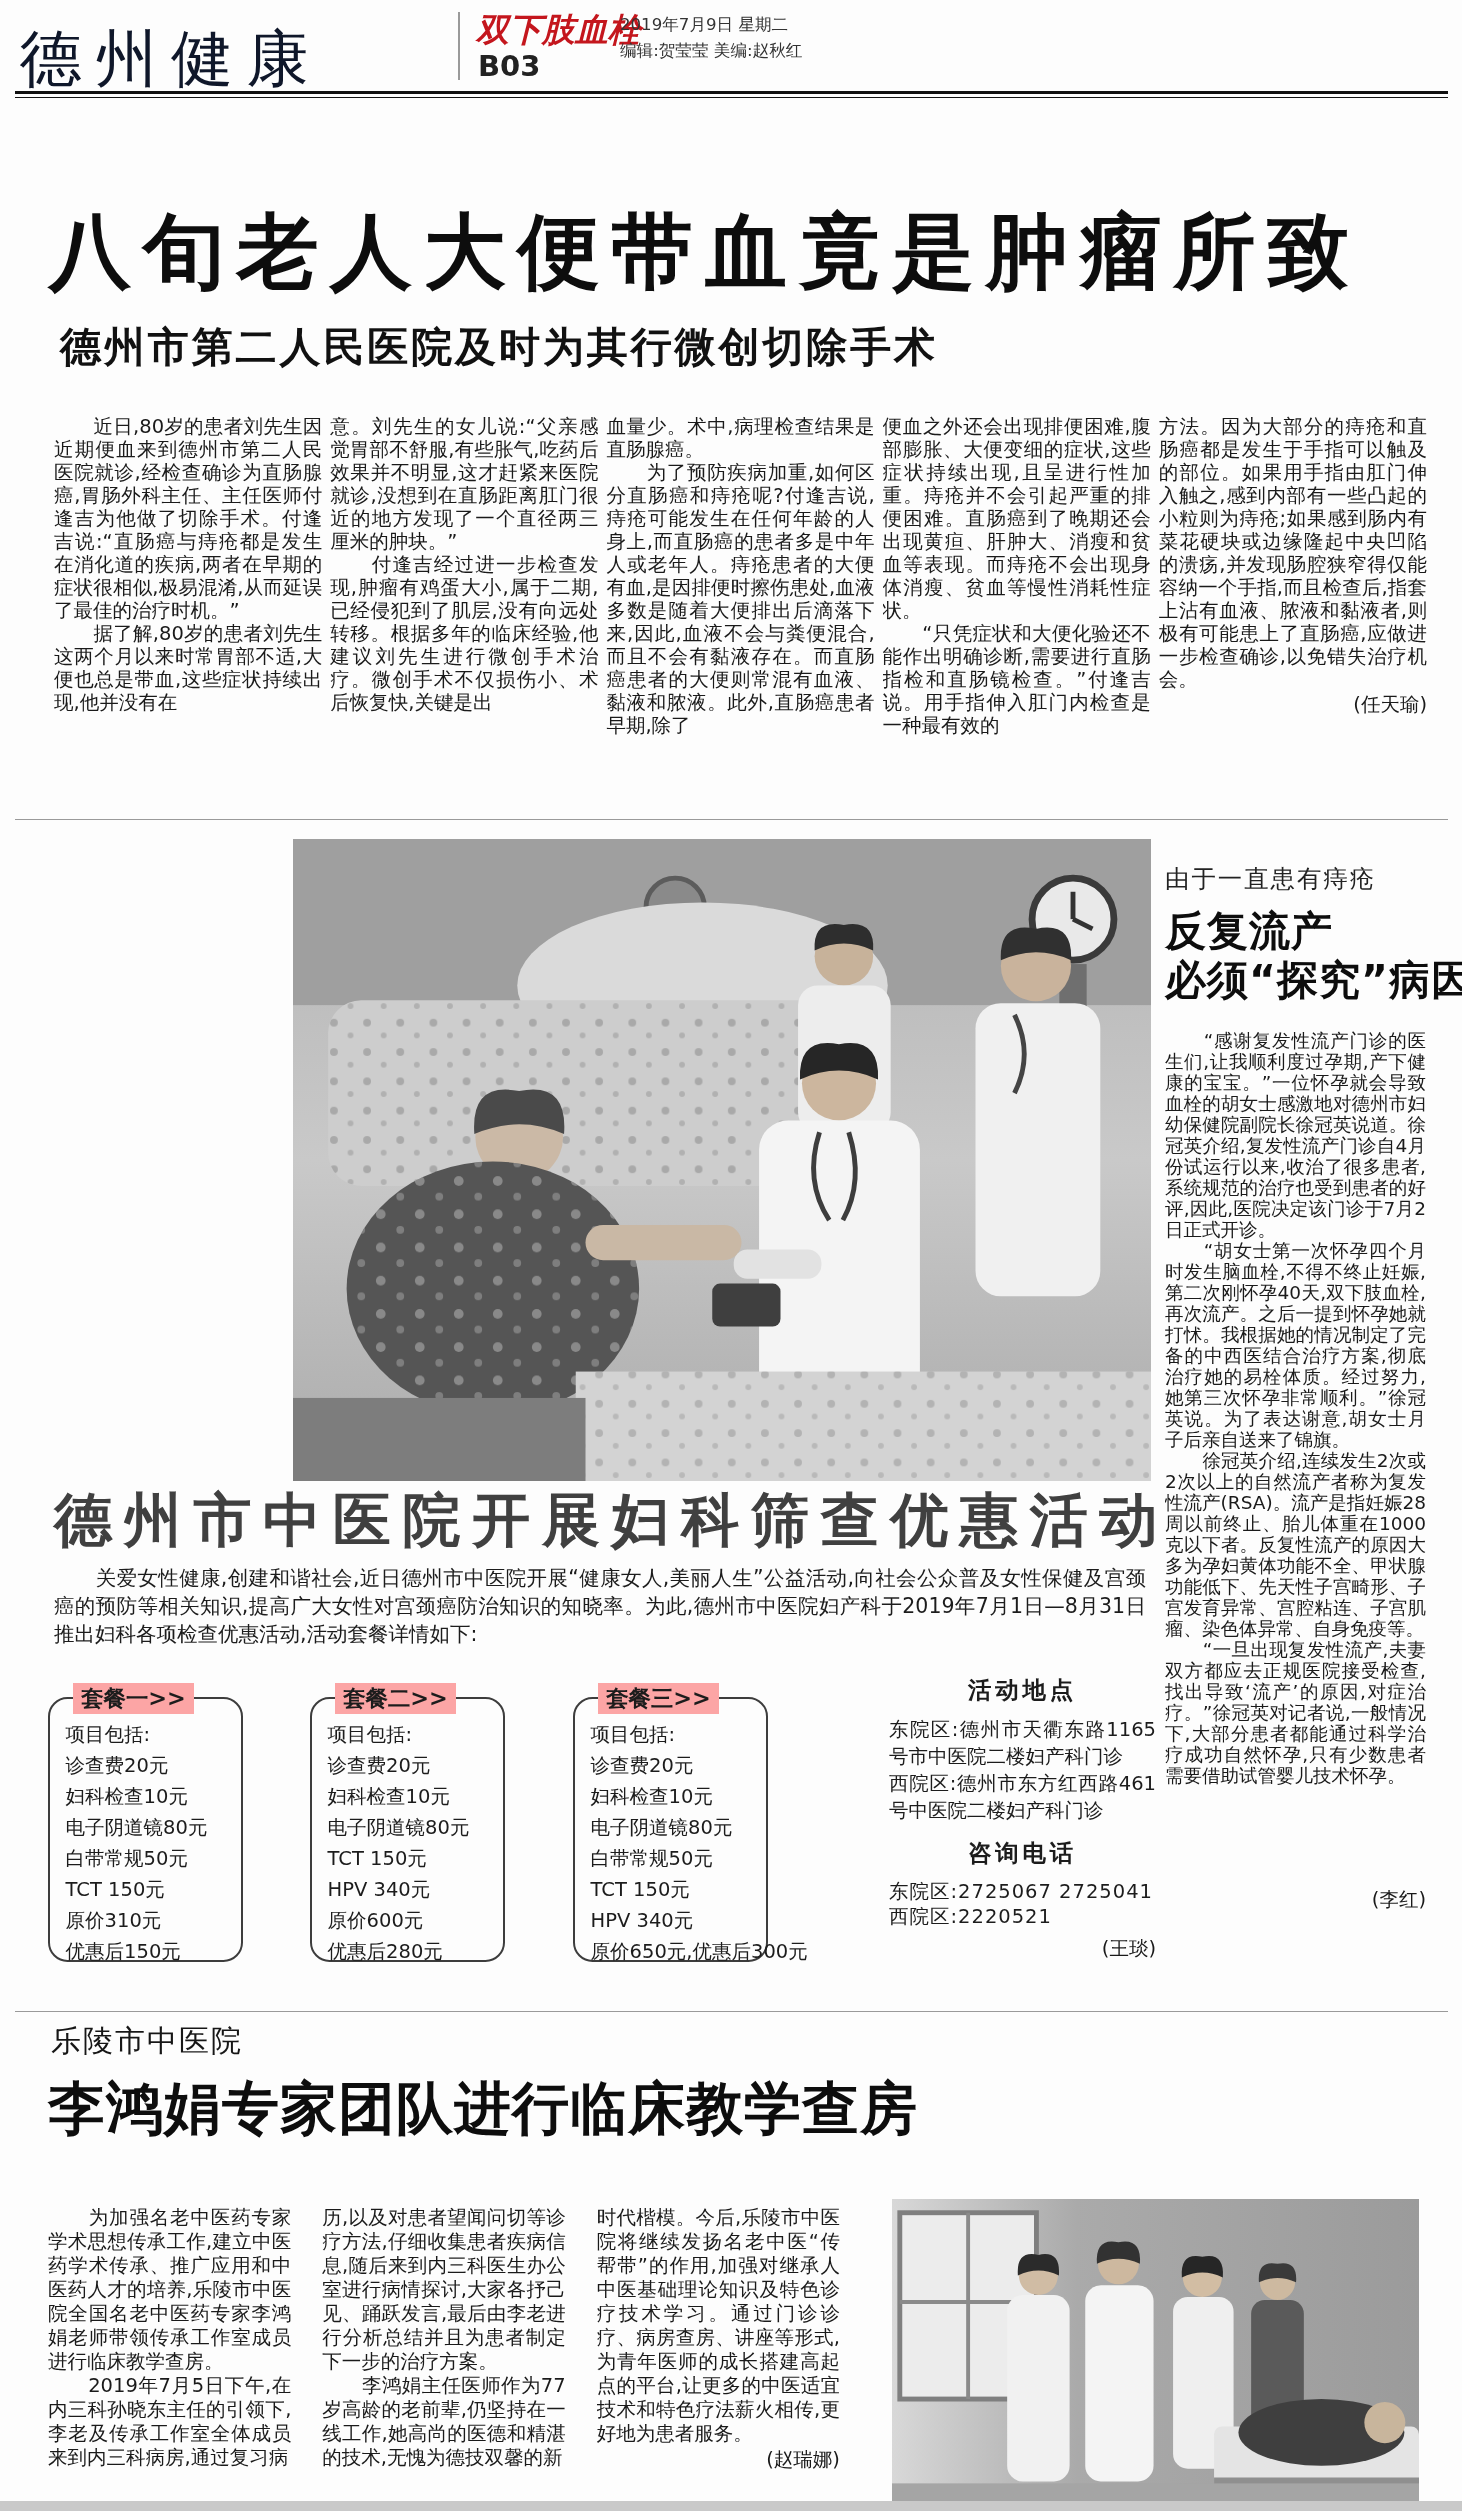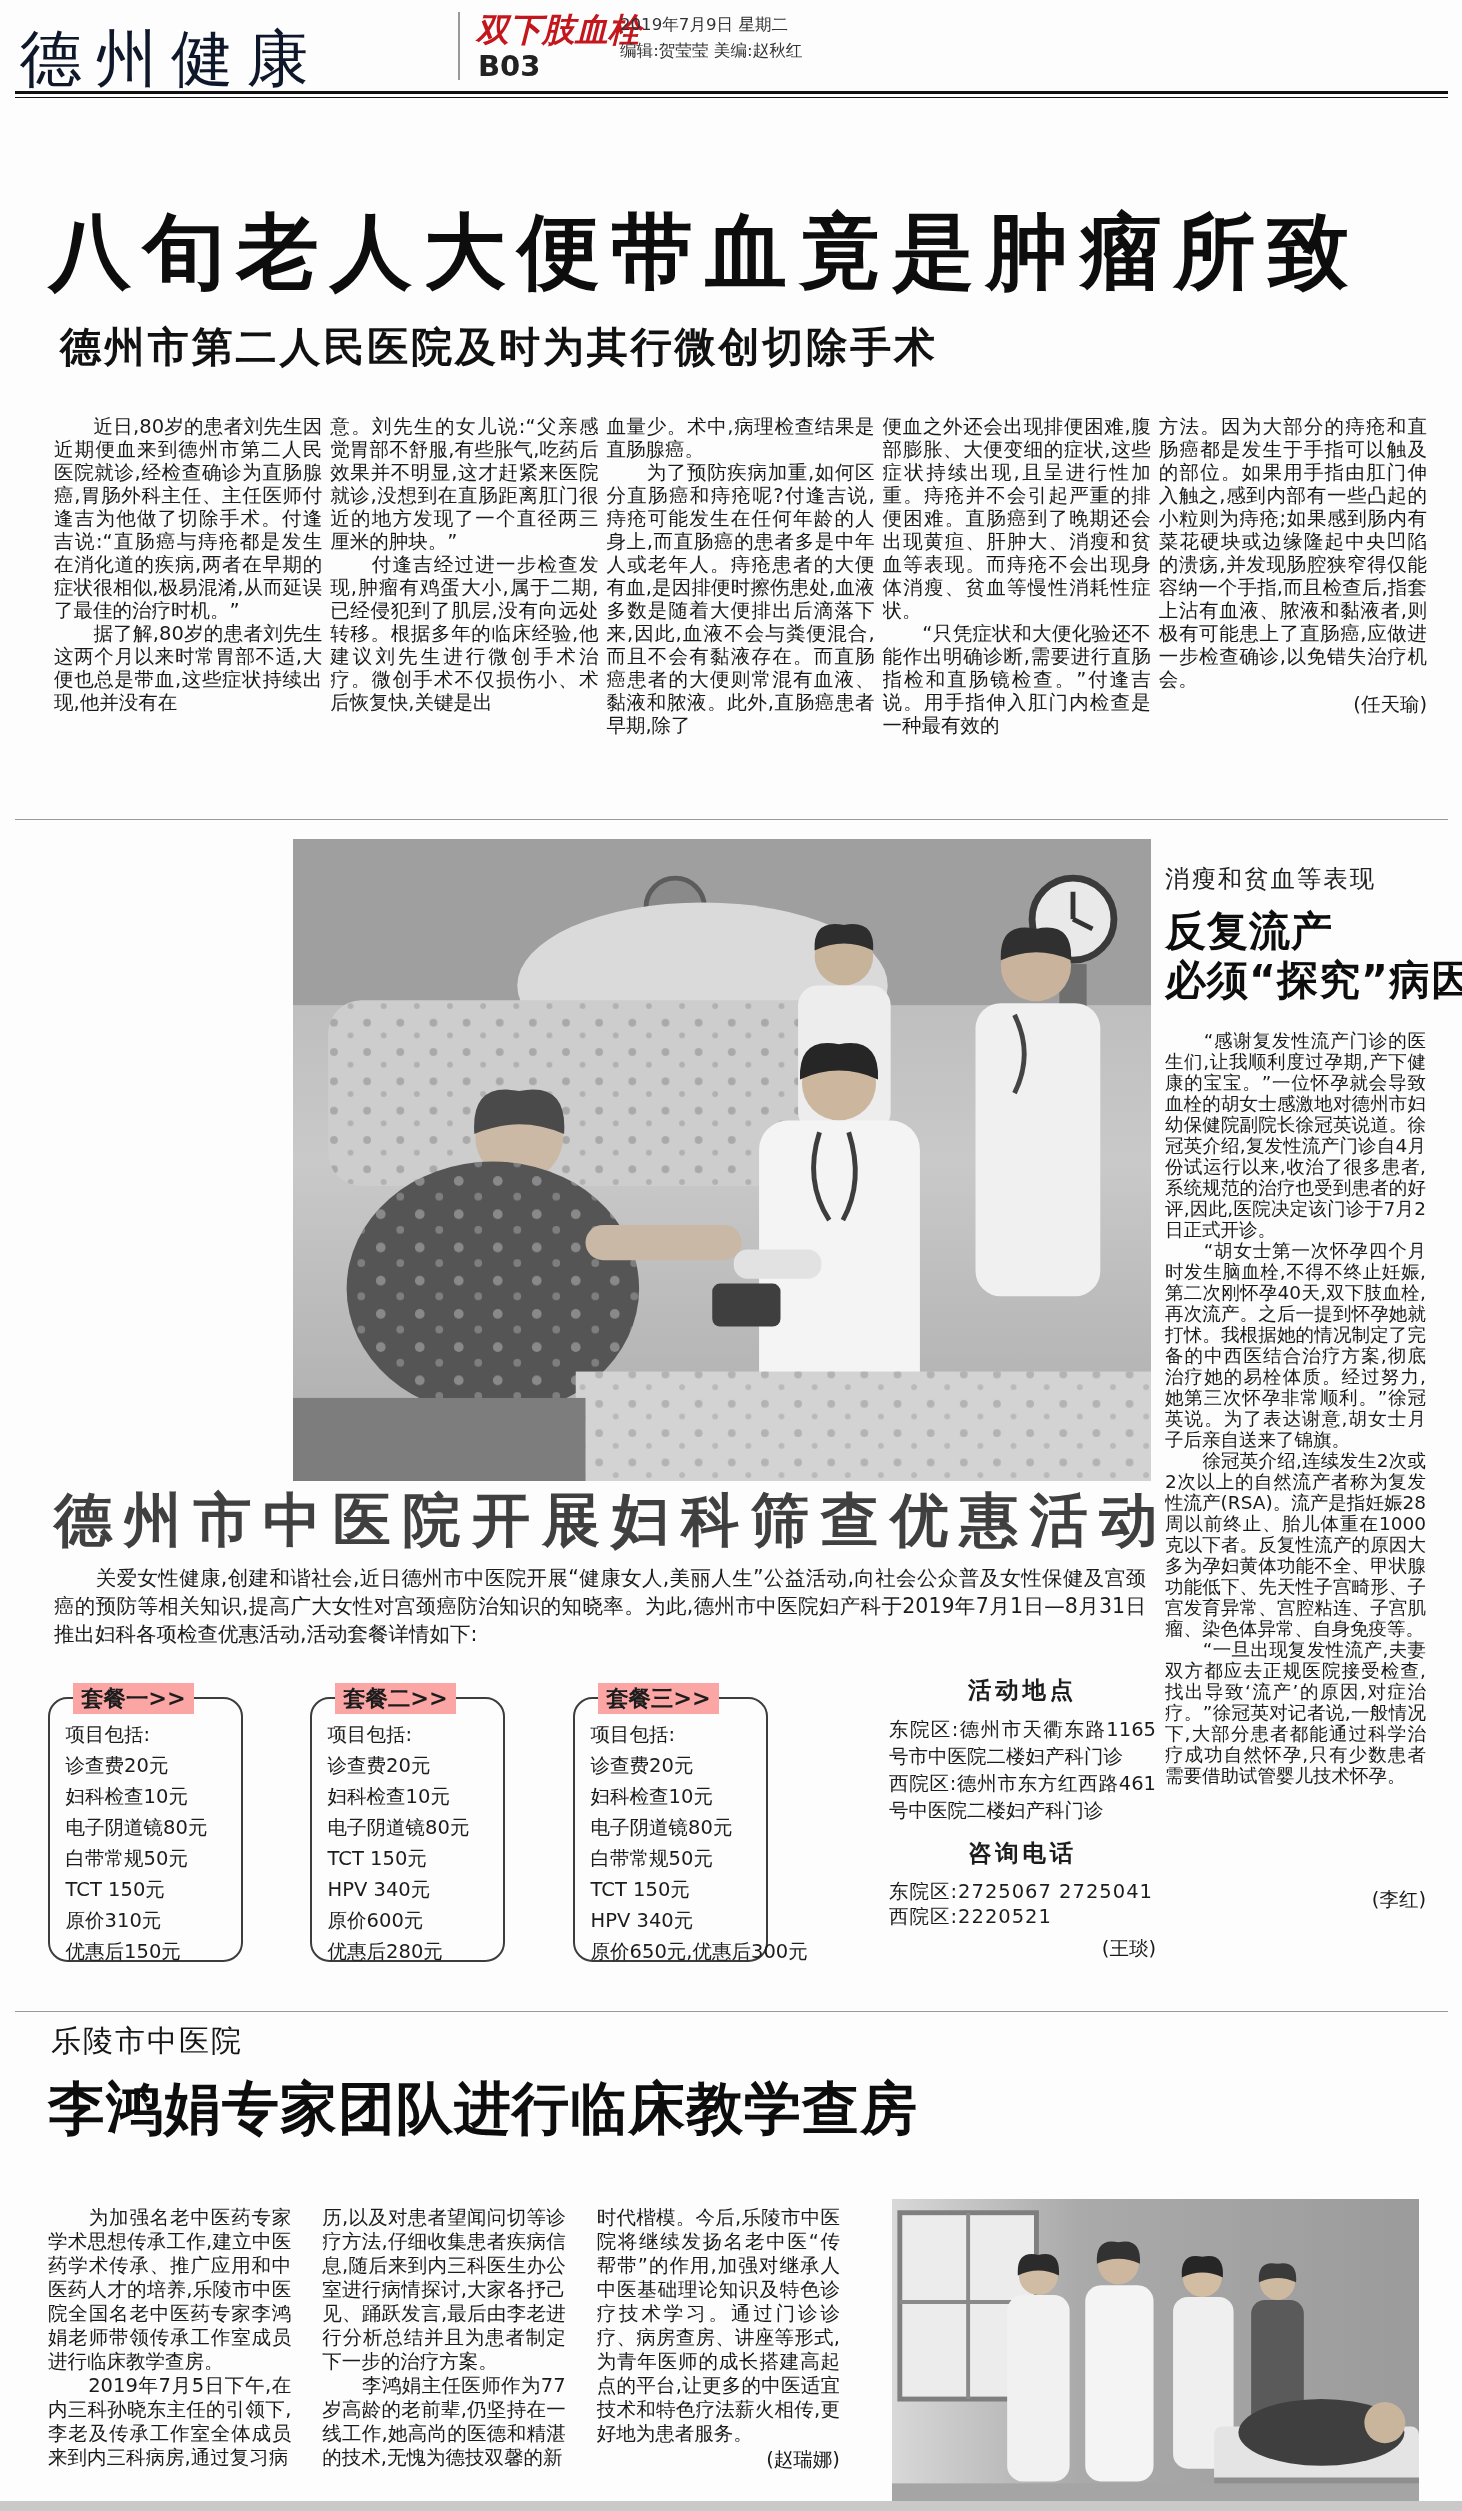--- a/index.html
+++ b/index.html
@@ -176,21 +176,21 @@
     </g>
     <rect x="430" y="455" width="70" height="44" rx="8" fill="#3f3f3f"></rect>
     <g>
       <rect x="290" y="545" width="590" height="112" fill="#d3d3d3"></rect>
       <rect x="290" y="545" width="590" height="112" fill="url(#dots)" opacity="0.45"></rect>
     </g>
     <rect x="0" y="572" width="300" height="85" fill="#7d7d7d"></rect>
   </svg>
 
   <div class="ra">
-    <div class="kicker">消瘦和贫血等表现</div>
+    <div class="kicker">由于一直患有痔疮</div>
     <h3 class="ra-t ra-t1">反复流产</h3>
     <h3 class="ra-t">必须“探究”病因</h3>
     <div class="ra-body">
 
     <p class="bp">　　“感谢复发性流产门诊的医生们,让我顺利度过孕期,产下健康的宝宝。”一位怀孕就会导致血栓的胡女士感激地对德州市妇幼保健院副院长徐冠英说道。徐冠英介绍,复发性流产门诊自4月份试运行以来,收治了很多患者,系统规范的治疗也受到患者的好评,因此,医院决定该门诊于7月2日正式开诊。</p>
         <p class="bp">　　“胡女士第一次怀孕四个月时发生脑血栓,不得不终止妊娠,第二次刚怀孕40天,双下肢血栓,再次流产。之后一提到怀孕她就打怵。我根据她的情况制定了完备的中西医结合治疗方案,彻底治疗她的易栓体质。经过努力,她第三次怀孕非常顺利。”徐冠英说。为了表达谢意,胡女士月子后亲自送来了锦旗。</p>
         <p class="bp">　　徐冠英介绍,连续发生2次或2次以上的自然流产者称为复发性流产(RSA)。流产是指妊娠28周以前终止、胎儿体重在1000克以下者。反复性流产的原因大多为孕妇黄体功能不全、甲状腺功能低下、先天性子宫畸形、子宫发育异常、宫腔粘连、子宫肌瘤、染色体异常、自身免疫等。</p>
         <p class="bp">　　“一旦出现复发性流产,夫妻双方都应去正规医院接受检查,找出导致‘流产’的原因,对症治疗。”徐冠英对记者说,一般情况下,大部分患者都能通过科学治疗成功自然怀孕,只有少数患者需要借助试管婴儿技术怀孕。</p>
       </div>
     <div class="byline pull">(李红)</div>

